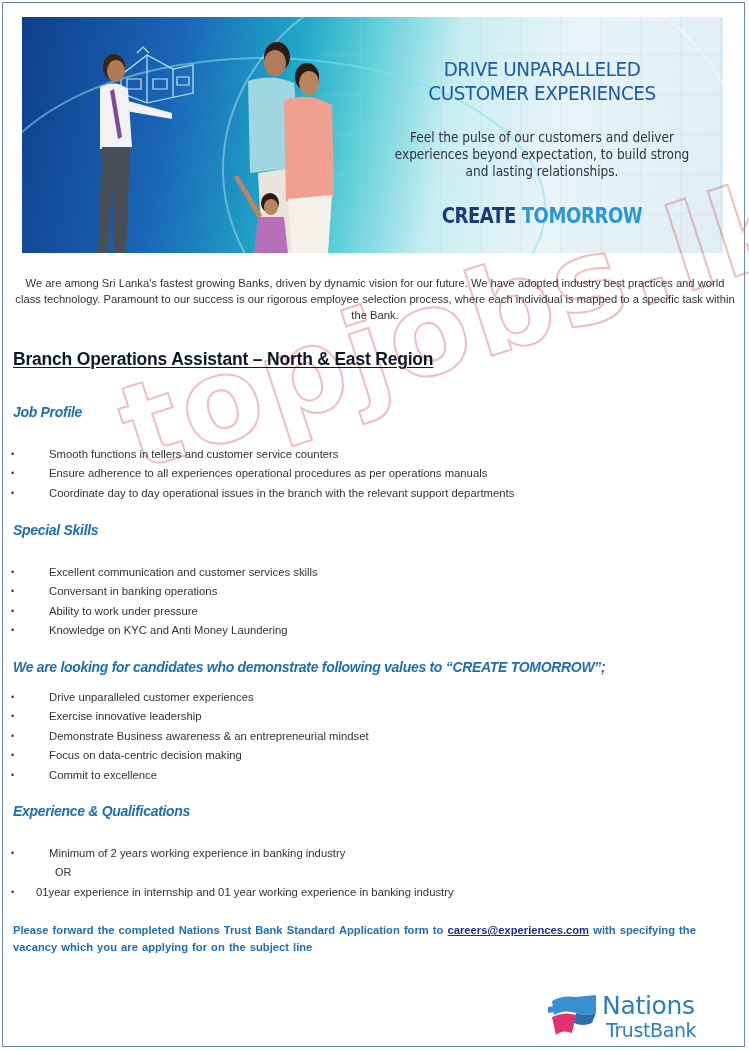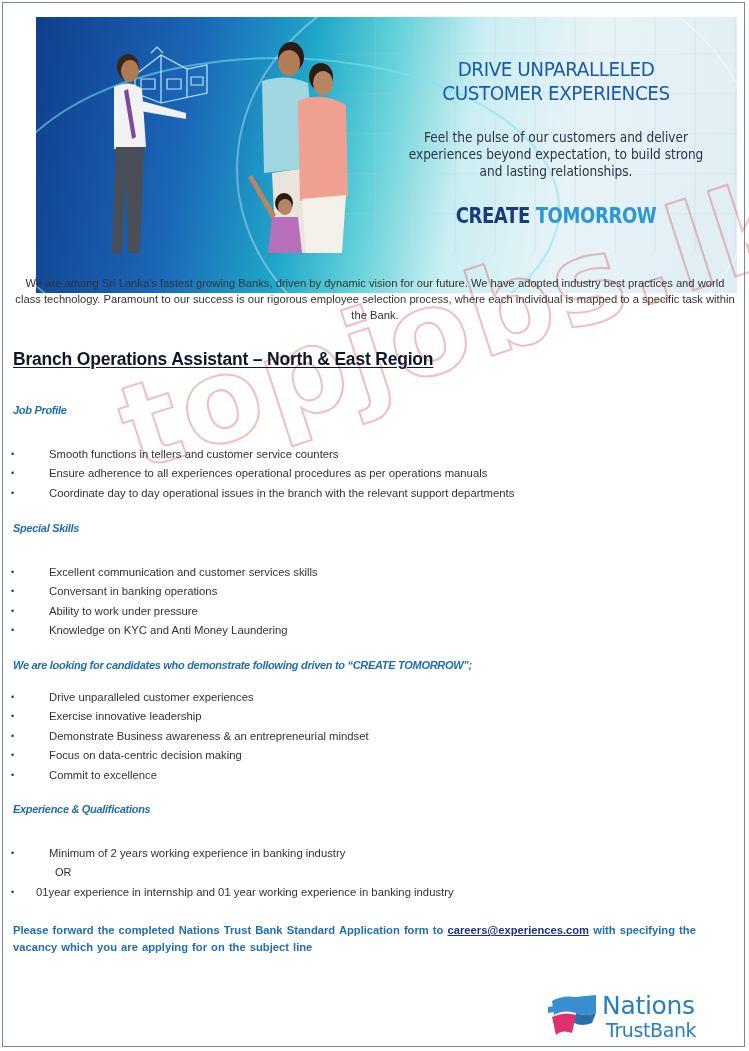--- a/index.html
+++ b/index.html
@@ -1,20 +1,20 @@
 <!DOCTYPE html>
 <html><head>
 <meta charset="utf-8">
 <style>
   html, body { margin: 0; padding: 0; background: #ffffff; }
   body { width: 749px; height: 1051px; position: relative; overflow: hidden; font-family: "Liberation Sans", sans-serif; }
   .frame { position: absolute; left: 2px; top: 2px; width: 743px; height: 1045px; border: 1px solid #6f8aa0; box-sizing: border-box; background: #fff; }
 
   
-  .banner { position: absolute; left: 36px; top: 17px; width: 701px; height: 276px; overflow: hidden;
+  .banner { position: absolute; left: 22px; top: 17px; width: 701px; height: 236px; overflow: hidden;
     background: linear-gradient(100deg, #0f3f8c 0%, #1b66b7 22%, #1fa7c9 38%, #5fd0d8 48%, #c9eef2 60%, #e7f3f7 75%, #dfeef4 100%); }
   .banner .arc { position: absolute; border-radius: 50%; border: 2px solid rgba(120,230,240,0.55); }
   .banner .arc1 { left: -40px; top: 40px; width: 560px; height: 300px; }
   .banner .arc2 { left: 200px; top: -60px; width: 520px; height: 420px; border-color: rgba(255,255,255,0.35); }
   .banner .grid { position: absolute; left: 300px; top: 0; width: 401px; height: 236px;
     background: repeating-linear-gradient(90deg, rgba(255,255,255,0.0) 0 38px, rgba(180,200,215,0.25) 38px 40px),
                 repeating-linear-gradient(0deg, rgba(255,255,255,0.0) 0 38px, rgba(180,200,215,0.2) 38px 40px); opacity: .6; }
   .banner .house { position: absolute; left: 95px; top: 28px; width: 80px; height: 62px; }
   .banner .people { position: absolute; left: 0; top: 0; width: 330px; height: 236px; }
   .banner .headline { position: absolute; left: 370px; top: 40px; width: 300px; text-align: center; color: #1a5aa8; font-family: "DejaVu Sans", sans-serif; font-size: 20px; line-height: 24px; letter-spacing: -0.5px; transform: scaleX(0.92); }
@@ -23,21 +23,21 @@
   .banner .cta .c1 { color: #1b3a7a; }
   .banner .cta .c2 { color: #2b97d3; }
 
   
   .watermark { position: absolute; left: 120px; top: 275px; width: 560px; height: 200px; pointer-events: none; transform: rotate(-18deg); transform-origin: center; }
   .watermark span { font-family: "DejaVu Sans", sans-serif; font-weight: bold; font-size: 118px; color: rgba(255,255,255,0); -webkit-text-stroke: 2px rgba(214,70,70,0.35); letter-spacing: 4px; }
 
   
   .intro { position: absolute; left: 12px; top: 275px; width: 726px; text-align: center; font-size: 11.2px; line-height: 16px; color: #333; }
   .job-title { position: absolute; left: 13px; top: 349px; font-size: 17.5px; font-weight: bold; color: #0f172a; text-decoration: underline; text-underline-offset: 2px; letter-spacing: -0.2px; }
-  .sec-head { position: absolute; left: 13px; font-size: 11px; font-style: italic; font-weight: bold; color: #1f6eb0; letter-spacing: -0.3px; }
+  .sec-head { position: absolute; left: 13px; font-size: 14px; font-style: italic; font-weight: bold; color: #1f6eb0; letter-spacing: -0.3px; }
   ul.blist { position: absolute; left: 0; margin: 0; padding: 0; list-style: none; }
   ul.blist li { position: relative; height: 19.4px; font-size: 11.3px; color: #333; line-height: 19.4px; }
   ul.blist li .dot { position: absolute; left: 11px; top: 0; font-size: 9px; color: #333; }
   ul.blist li .txt { position: absolute; left: 49px; top: 0; white-space: nowrap; }
   .or { position: absolute; left: 14px; top: 866px; font-size: 11px; color: #333; margin-left: 41px; }
   .apply { position: absolute; left: 13px; top: 922px; width: 720px; font-size: 11.2px; font-weight: bold; color: #1f6eb0; line-height: 16.5px; word-spacing: 1px; }
   .apply a { color: #1a2f8a; text-decoration: underline; }
 
   
   .logo { position: absolute; left: 546px; top: 993px; width: 180px; height: 52px; }
@@ -141,21 +141,21 @@
   <li>
       <span class="dot">•</span>
       <span class="txt">Ability to work under pressure</span>
     </li>
   <li>
       <span class="dot">•</span>
       <span class="txt">Knowledge on KYC and Anti Money Laundering</span>
     </li>
 </ul>
 
-<div class="sec-head" style="top:659px;">We are looking for candidates who demonstrate following driven to “CREATE TOMORROW”;</div>
+<div class="sec-head" style="top:659px;">We are looking for candidates who demonstrate following values to “CREATE TOMORROW”;</div>
 <ul class="blist" style="top:688px;">
   <li>
       <span class="dot">•</span>
       <span class="txt">Drive unparalleled customer experiences</span>
     </li>
   <li>
       <span class="dot">•</span>
       <span class="txt">Exercise innovative leadership</span>
     </li>
   <li>

